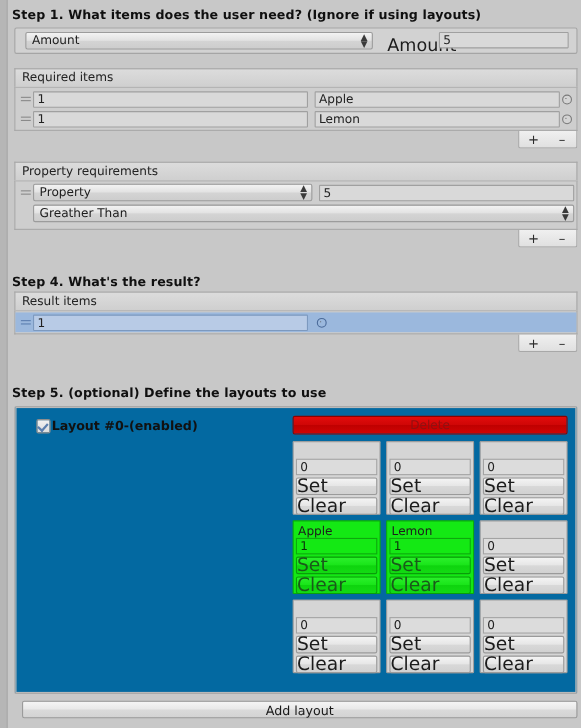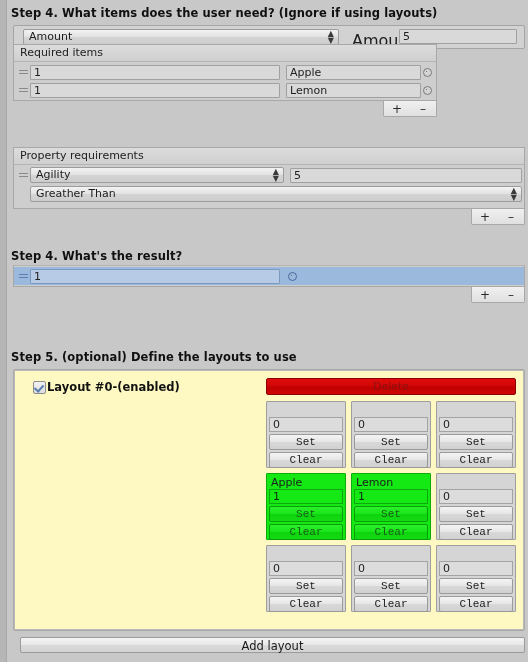--- a/index.html
+++ b/index.html
@@ -185,21 +185,21 @@
   
   .layout-card {
     box-sizing: border-box;
     background: #cdcdcd;
     border: 1px solid #a9a9a9;
     border-radius: 2px;
   }
   .layout-inner {
     box-sizing: border-box;
     border: 1px solid #b9b9b9;
-    background: #fef9c3;
+    background: #0369a1;
     height: 100%;
     position: relative;
   }
   .layout-check {
     position: absolute;
     left: 18px; top: 9px;
     display: flex;
     align-items: center;
   }
   .cb {
@@ -276,28 +276,26 @@
   }
   .cell.filled .slot-amount {
     background: #14e914;
     border-color: #0da80d;
     color: #0b2f0b;
   }
   .cell .mini-btn {
     box-sizing: border-box;
     height: 16px;
     line-height: 14px;
-    text-align: center;
-    font-size: 11px;
+    font-size: 17px;
     color: #1c1c1c;
     background: linear-gradient(to bottom,#f4f4f4 0%,#e6e6e6 48%,#d8d8d8 52%,#d1d1d1 100%);
     border: 1px solid #9a9a9a;
     border-radius: 2px;
     margin-bottom: 2px;
-    font-family: Liberation Mono, monospace;
   }
   .cell .mini-btn:last-child { margin-bottom: 0; }
   .cell.filled .mini-btn {
     background: linear-gradient(to bottom,#2bf02b 0%,#19e519 48%,#0ed40e 52%,#13da13 100%);
     border-color: #0a9c0a;
     color: #1a5a1a;
   }
 
   .add-layout {
     box-sizing: border-box;
@@ -313,35 +311,35 @@
 
   .label-static { font-size: 16px; color: #1c1c1c; }
 </style>
 </head>
 <body>
 
 <div class="gutter"></div>
 
 <div class="page">
 
-  <div class="step-title" style="position:absolute;left:4px;top:6px;">Step 4. What items does the user need? (Ignore if using layouts)</div>
+  <div class="step-title" style="position:absolute;left:4px;top:6px;">Step 1. What items does the user need? (Ignore if using layouts)</div>
 
   <div class="group" style="position:absolute;left:6px;top:25px;width:512px;height:24px;">
     <div class="popup" style="position:absolute;left:9px;top:3px;width:316px;">
       <span>Amount</span>
       <span class="arrows">
           <i>▲</i>
           <i>▼</i>
         </span>
     </div>
     <div class="label-static" style="position:absolute;left:338px;top:5px;">Amount</div>
     <div class="field" style="position:absolute;left:385px;top:3px;width:118px;">5</div>
   </div>
 
-  <div style="position:absolute;left:6px;top:44px;width:424px;">
+  <div style="position:absolute;left:6px;top:62px;width:512px;">
     <div class="list-header">Required items</div>
     <div class="list-body">
 
       <div class="list-row">
         <div class="drag-handle">
             <span></span>
             <span></span>
           </div>
         <div class="field" style="flex:0 0 250px;margin-right:6px;">1</div>
         <div class="field" style="flex:1 1 auto;">Apple</div>
@@ -374,21 +372,21 @@
   <div style="position:absolute;left:6px;top:147px;width:512px;">
     <div class="list-header">Property requirements</div>
     <div class="list-body" style="padding-bottom:4px;">
 
       <div class="list-row">
         <div class="drag-handle">
             <span></span>
             <span></span>
           </div>
         <div class="popup" style="flex:0 0 254px;margin-right:6px;">
-          <span>Agility</span>
+          <span>Property</span>
           <span class="arrows">
               <i>▲</i>
               <i>▼</i>
             </span>
         </div>
         <div class="field" style="flex:1 1 auto;">5</div>
       </div>
 
       <div class="list-row" style="height:20px;">
         <div style="flex:0 0 13px;"></div>
@@ -406,20 +404,21 @@
       <div class="footer-box">
         <div class="btn">+</div>
         <div class="btn">–</div>
       </div>
     </div>
   </div>
 
   <div class="step-title" style="position:absolute;left:4px;top:249px;">Step 4. What's the result?</div>
 
   <div style="position:absolute;left:6px;top:265px;width:512px;">
+    <div class="list-header">Result items</div>
     <div class="list-body">
 
       <div class="list-row selected">
         <div class="drag-handle">
             <span></span>
             <span></span>
           </div>
         <div class="field" style="flex:0 0 250px;margin-right:6px;background:#b8cbe6;border-color:#7c99bf;">1</div>
         <div class="obj-circle">
             <div class="ring"></div>

